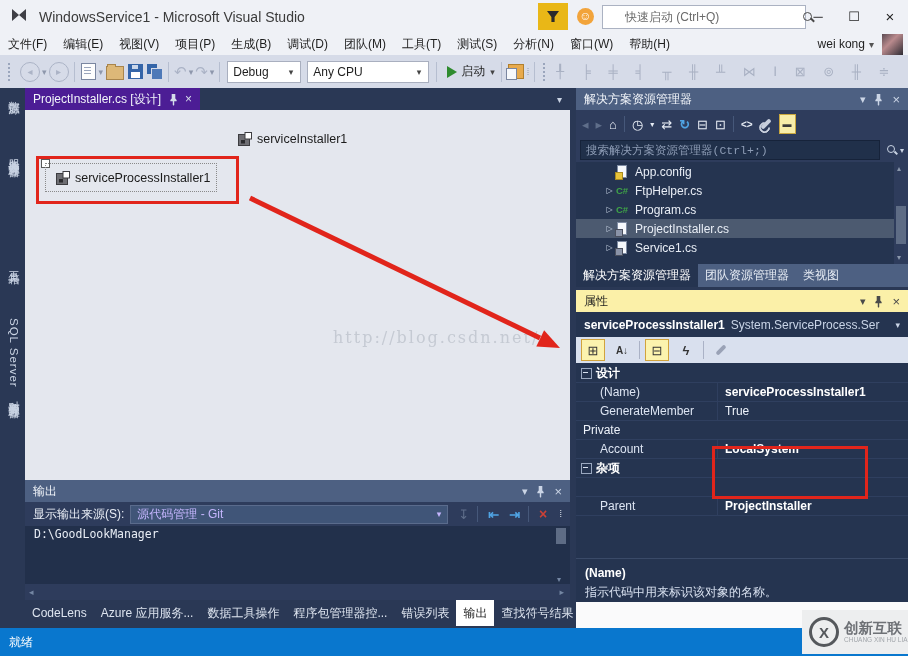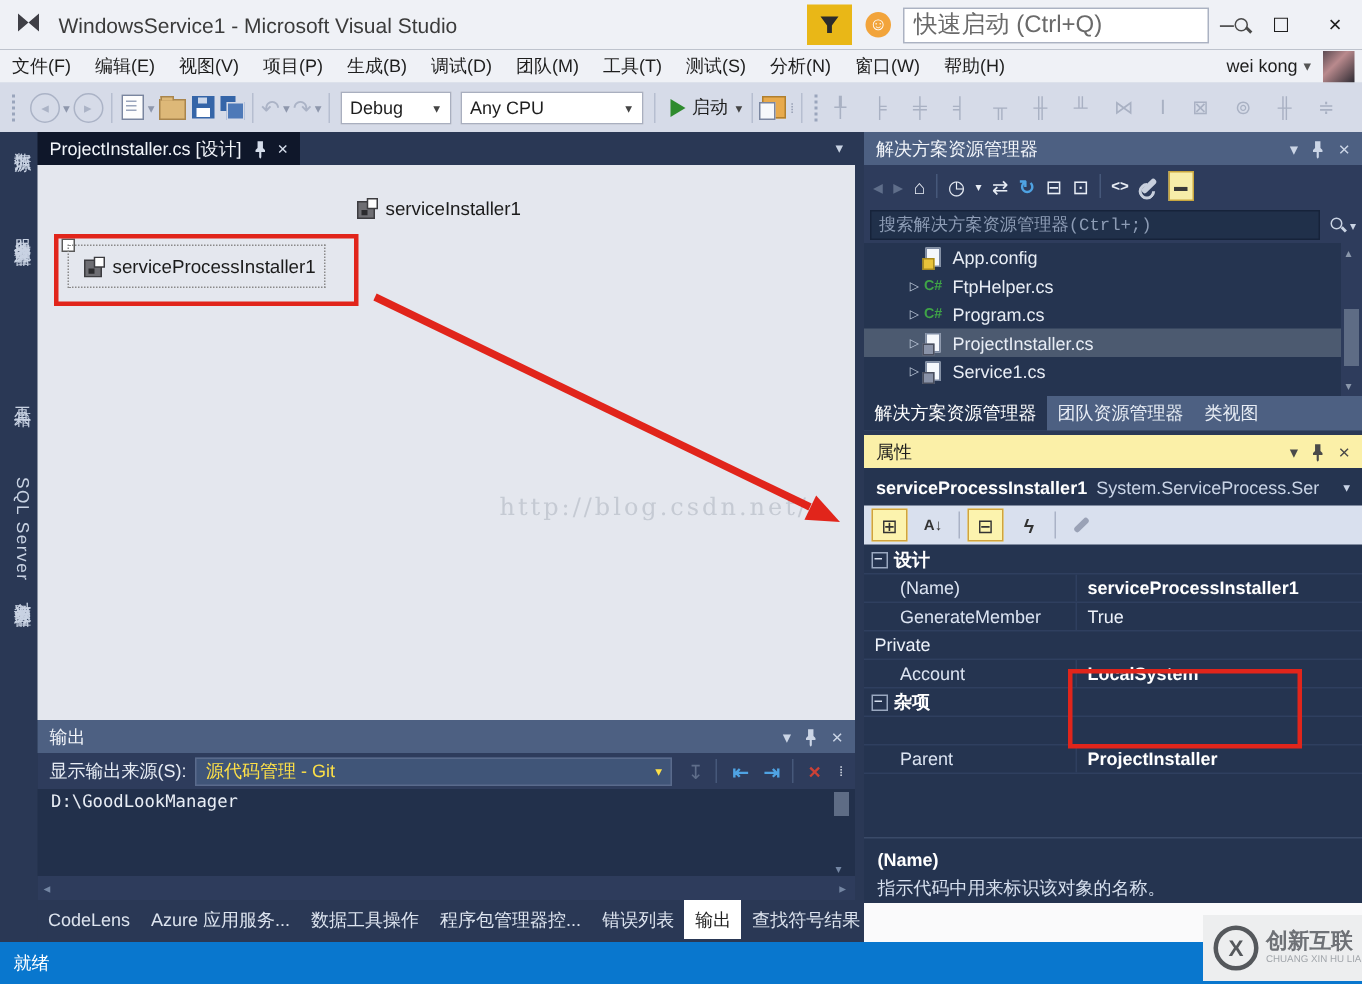--- a/index.html
+++ b/index.html
@@ -5,21 +5,21 @@
   html,body{margin:0;padding:0;background:#222;}
   #win{position:relative;width:908px;height:656px;background:#2A3855;font-family:"Liberation Sans",sans-serif;font-size:12px;color:#1E1E1E;overflow:hidden}
   .abs{position:absolute}
   
   .titlebar{left:0;top:0;width:908px;height:33px;background:#EFF1F6;display:flex;align-items:center}
   .vslogo{margin-left:9px}
   .title-text{margin-left:10px;font-size:14px;color:#3B3B3B;white-space:nowrap}
   .filter-box{position:absolute;left:538px;top:3px;width:30px;height:27px;background:#E9B717;display:flex;align-items:center;justify-content:center}
   .smiley{position:absolute;left:577px;top:8px;width:17px;height:17px;border-radius:50%;background:#F2A43B;color:#FFF;font-size:12px;line-height:17px;text-align:center}
   .ql{position:absolute;left:602px;top:5px;width:202px;height:22px;background:#FFF;border:1px solid #ABB2C2;display:flex;align-items:center}
-  .ql input{flex:1;border:none;outline:none;background:transparent;font-family:"Liberation Sans",sans-serif;font-size:16px;padding:0 6px;color:#444}
+  .ql input{flex:1;border:none;outline:none;background:transparent;font-family:"Liberation Sans",sans-serif;font-size:12px;padding:0 22px;color:#444}
   .ql input::placeholder{color:#6A6A6A;opacity:1}
   .mag{width:12px;height:12px;position:relative;margin-right:6px}
   .mag::before{content:"";position:absolute;left:1px;top:1px;width:7px;height:7px;border:1.6px solid #4A4A4A;border-radius:50%}
   .mag::after{content:"";position:absolute;left:8px;top:8px;width:5px;height:1.8px;background:#4A4A4A;transform:rotate(45deg)}
   .winbtns{position:absolute;right:0;top:0;height:33px;display:flex}
   .winbtn{width:36px;height:33px;display:flex;align-items:center;justify-content:center;color:#1E1E1E;font-size:13px}
   
   .menubar{left:0;top:33px;width:908px;height:22px;background:#EFF1F6;display:flex;align-items:center;border-bottom:1px solid #D8DCE6}
   .mi{padding:0 8px;line-height:22px;color:#1E1E1E;white-space:nowrap}
   .user-area{margin-left:auto;display:flex;align-items:center}
@@ -49,21 +49,21 @@
   .combo .cv{flex:1;color:#1E1E1E}
   .play{width:0;height:0;border-left:10px solid #2E8B2E;border-top:6px solid transparent;border-bottom:6px solid transparent;margin:0 4px 0 6px}
   .start-label{color:#1E1E1E;margin-right:3px}
   .icon-findfiles{width:14px;height:13px;background:#E8AA4C;border:1px solid #B07F2E;position:relative}
   .icon-findfiles::after{content:"";position:absolute;left:-3px;top:3px;width:9px;height:10px;background:#F6F8FB;border:1px solid #7A86A0}
   .align-row{color:#A9B1C3;font-size:13px;letter-spacing:7px;white-space:nowrap;margin-left:2px}
   
   .vtab{writing-mode:vertical-rl;color:#C9D3E3;font-size:11.5px;letter-spacing:1px;left:6px;white-space:nowrap}
   
   .doctabbar{left:25px;top:88px;width:545px;height:22px;background:#2A3855;display:flex;align-items:stretch}
-  .doctab{background:#0f172a;color:#F2F5FA;display:flex;align-items:center;padding:0 8px}
+  .doctab{background:#4c1d95;color:#F2F5FA;display:flex;align-items:center;padding:0 8px}
   .doctab .pin{color:#D5DDEA;margin-left:8px;display:flex}
   .doctab .x{color:#D5DDEA;margin-left:7px;font-size:12px}
   .docwell-caret{margin-left:auto;align-self:center;color:#C9D3E3;font-size:10px;padding-right:8px}
   .designer{left:25px;top:110px;width:545px;height:370px;background:#E4E7EE}
   .comp{position:absolute;display:flex;align-items:center;gap:5px;color:#1B1B1B;font-size:12.5px;white-space:nowrap}
   .dotted-box{position:absolute;left:20px;top:53px;width:172px;height:29px;border:1px dotted #8A8A8A;display:flex;align-items:center;padding-left:10px;box-sizing:border-box;gap:5px;color:#1B1B1B;font-size:12.5px}
   .handle{position:absolute;left:16px;top:49px;width:7px;height:7px;background:#FFF;border:1px solid #5A5A5A}
   .csdn-mark{position:absolute;left:308px;top:218px;font-family:"DejaVu Serif",serif;font-size:16px;letter-spacing:2px;color:#C5CAD3;white-space:nowrap}
   
   .phead{height:22px;display:flex;align-items:center;padding:0 8px;background:#4D6082;color:#F2F5FA;box-sizing:border-box}
@@ -119,21 +119,21 @@
   .pv.b{font-weight:bold;color:#FFF}
   .pl.gray{color:#8593AC}
   .prow.cat .pl{flex:1;border-right:none;font-weight:bold;color:#FFF;padding-left:20px;width:auto}
   .cbox{position:absolute;left:5px;width:9px;height:9px;border:1px solid #9AA8C0;background:#253450}
   .cbox::after{content:"";position:absolute;left:1px;top:3px;width:5px;height:1px;background:#D7E0EF}
   .pdesc{position:absolute;left:0;top:268px;width:332px;height:44px;border-top:1px solid #3A4A68;padding:7px 9px;box-sizing:border-box;color:#D7E0EF}
   .pdesc .dt{font-weight:bold;color:#FFF;margin-bottom:4px}
   
   .outp{left:25px;top:480px;width:545px;height:120px;background:#22304B}
   .outp-tools{position:absolute;left:0;top:22px;width:545px;height:24px;background:#2E3C5C;display:flex;align-items:center;padding:0 8px;box-sizing:border-box;color:#E8EDF5}
-  .ocombo{display:flex;align-items:center;width:318px;height:19px;background:#405578;border:1px solid #5A6B8C;margin-left:6px;padding:0 6px;box-sizing:border-box;color:#fde047}
+  .ocombo{display:flex;align-items:center;width:318px;height:19px;background:#405578;border:1px solid #5A6B8C;margin-left:6px;padding:0 6px;box-sizing:border-box;color:#c4b5fd}
   .ocombo .cv{flex:1;white-space:nowrap;overflow:hidden}
   .oic{margin-left:10px;font-size:13px}
   .oic.dis{color:#5F6E8A}
   .oic.blue{color:#4FA3E3;font-weight:bold}
   .oic.red{color:#CC4136;font-weight:bold;font-size:14px}
   .outc{position:absolute;left:0;top:46px;width:545px;height:58px;font-family:"DejaVu Sans Mono",monospace;font-size:11.5px;color:#E8EDF5}
   .outc div{padding-left:9px;line-height:16px;white-space:pre}
   .outvsb{position:absolute;right:2px;top:46px;width:13px;height:58px;color:#7486A3;font-size:8px}
   .outvsb .thumb{position:absolute;left:1px;top:2px;width:10px;height:16px;background:#5E6C85}
   .outhsb{position:absolute;left:0;top:104px;width:545px;height:16px;background:#2E3C5C;color:#7486A3;font-size:9px}

